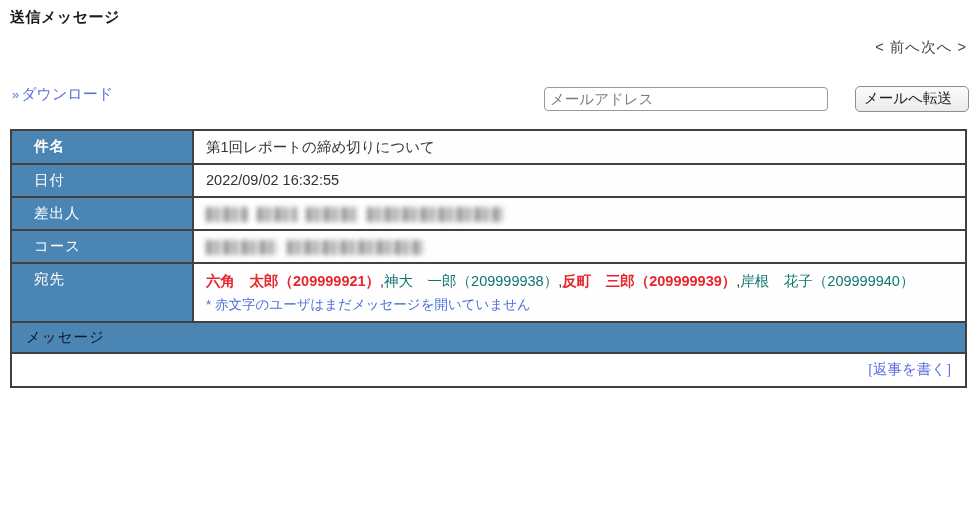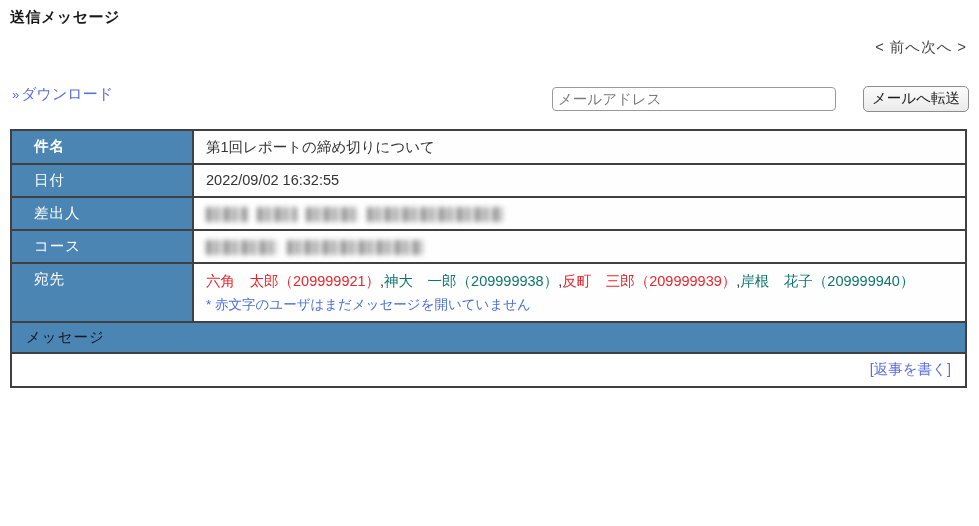--- a/index.html
+++ b/index.html
@@ -86,21 +86,21 @@
     background: #ffffff;
     outline: none;
   }
   .mail-input::placeholder {
     color: #7c7c7c;
     opacity: 1;
   }
   .forward-btn {
     height: 26px;
     box-sizing: border-box;
-    padding: 1px 8px 3px 8px;
+    padding: 1px 16px 3px 8px;
     border: 1px solid #8d8d8d;
     border-radius: 5px;
     background: linear-gradient(#fbfbfb, #ebebeb);
     font-family: "Liberation Sans", "DejaVu Sans", sans-serif;
     font-size: 14.5px;
     color: #1a1a1a;
     cursor: pointer;
     white-space: nowrap;
   }
 
@@ -151,20 +151,21 @@
   }
   .reply-cell {
     padding: 6px 14px 7px 0;
     text-align: right;
   }
   .reply-link {
     color: #5b6ee0;
     text-decoration: none;
     font-size: 14.5px;
     cursor: pointer;
+    font-family: Liberation Serif, serif;
   }
 
   
   .redacted {
     display: inline-block;
     height: 15px;
     border-radius: 1px;
     vertical-align: middle;
     filter: blur(2.4px);
     margin-right: 9px;
@@ -176,21 +177,21 @@
     opacity: 0.85;
   }
   .redacted.w1 { width: 42px; }
   .redacted.w2 { width: 40px; }
   .redacted.w3 { width: 52px; }
   .redacted.w4 { width: 72px; }
   .redacted.w5 { width: 136px; }
 
   
   .recipient-line { line-height: 1.5; }
-  .rcpt-unread { color: #e8262d; }
+  .rcpt-unread { color: #e8262d; font-weight: bold; }
   .rcpt-read { color: #0f766e; }
   .rcpt-sep { color: #333333; }
   .note-line {
     margin-top: 2px;
     font-size: 13.5px;
     color: #4a6fd8;
     line-height: 1.5;
   }
   .msg-line { display: block; }
 </style>

